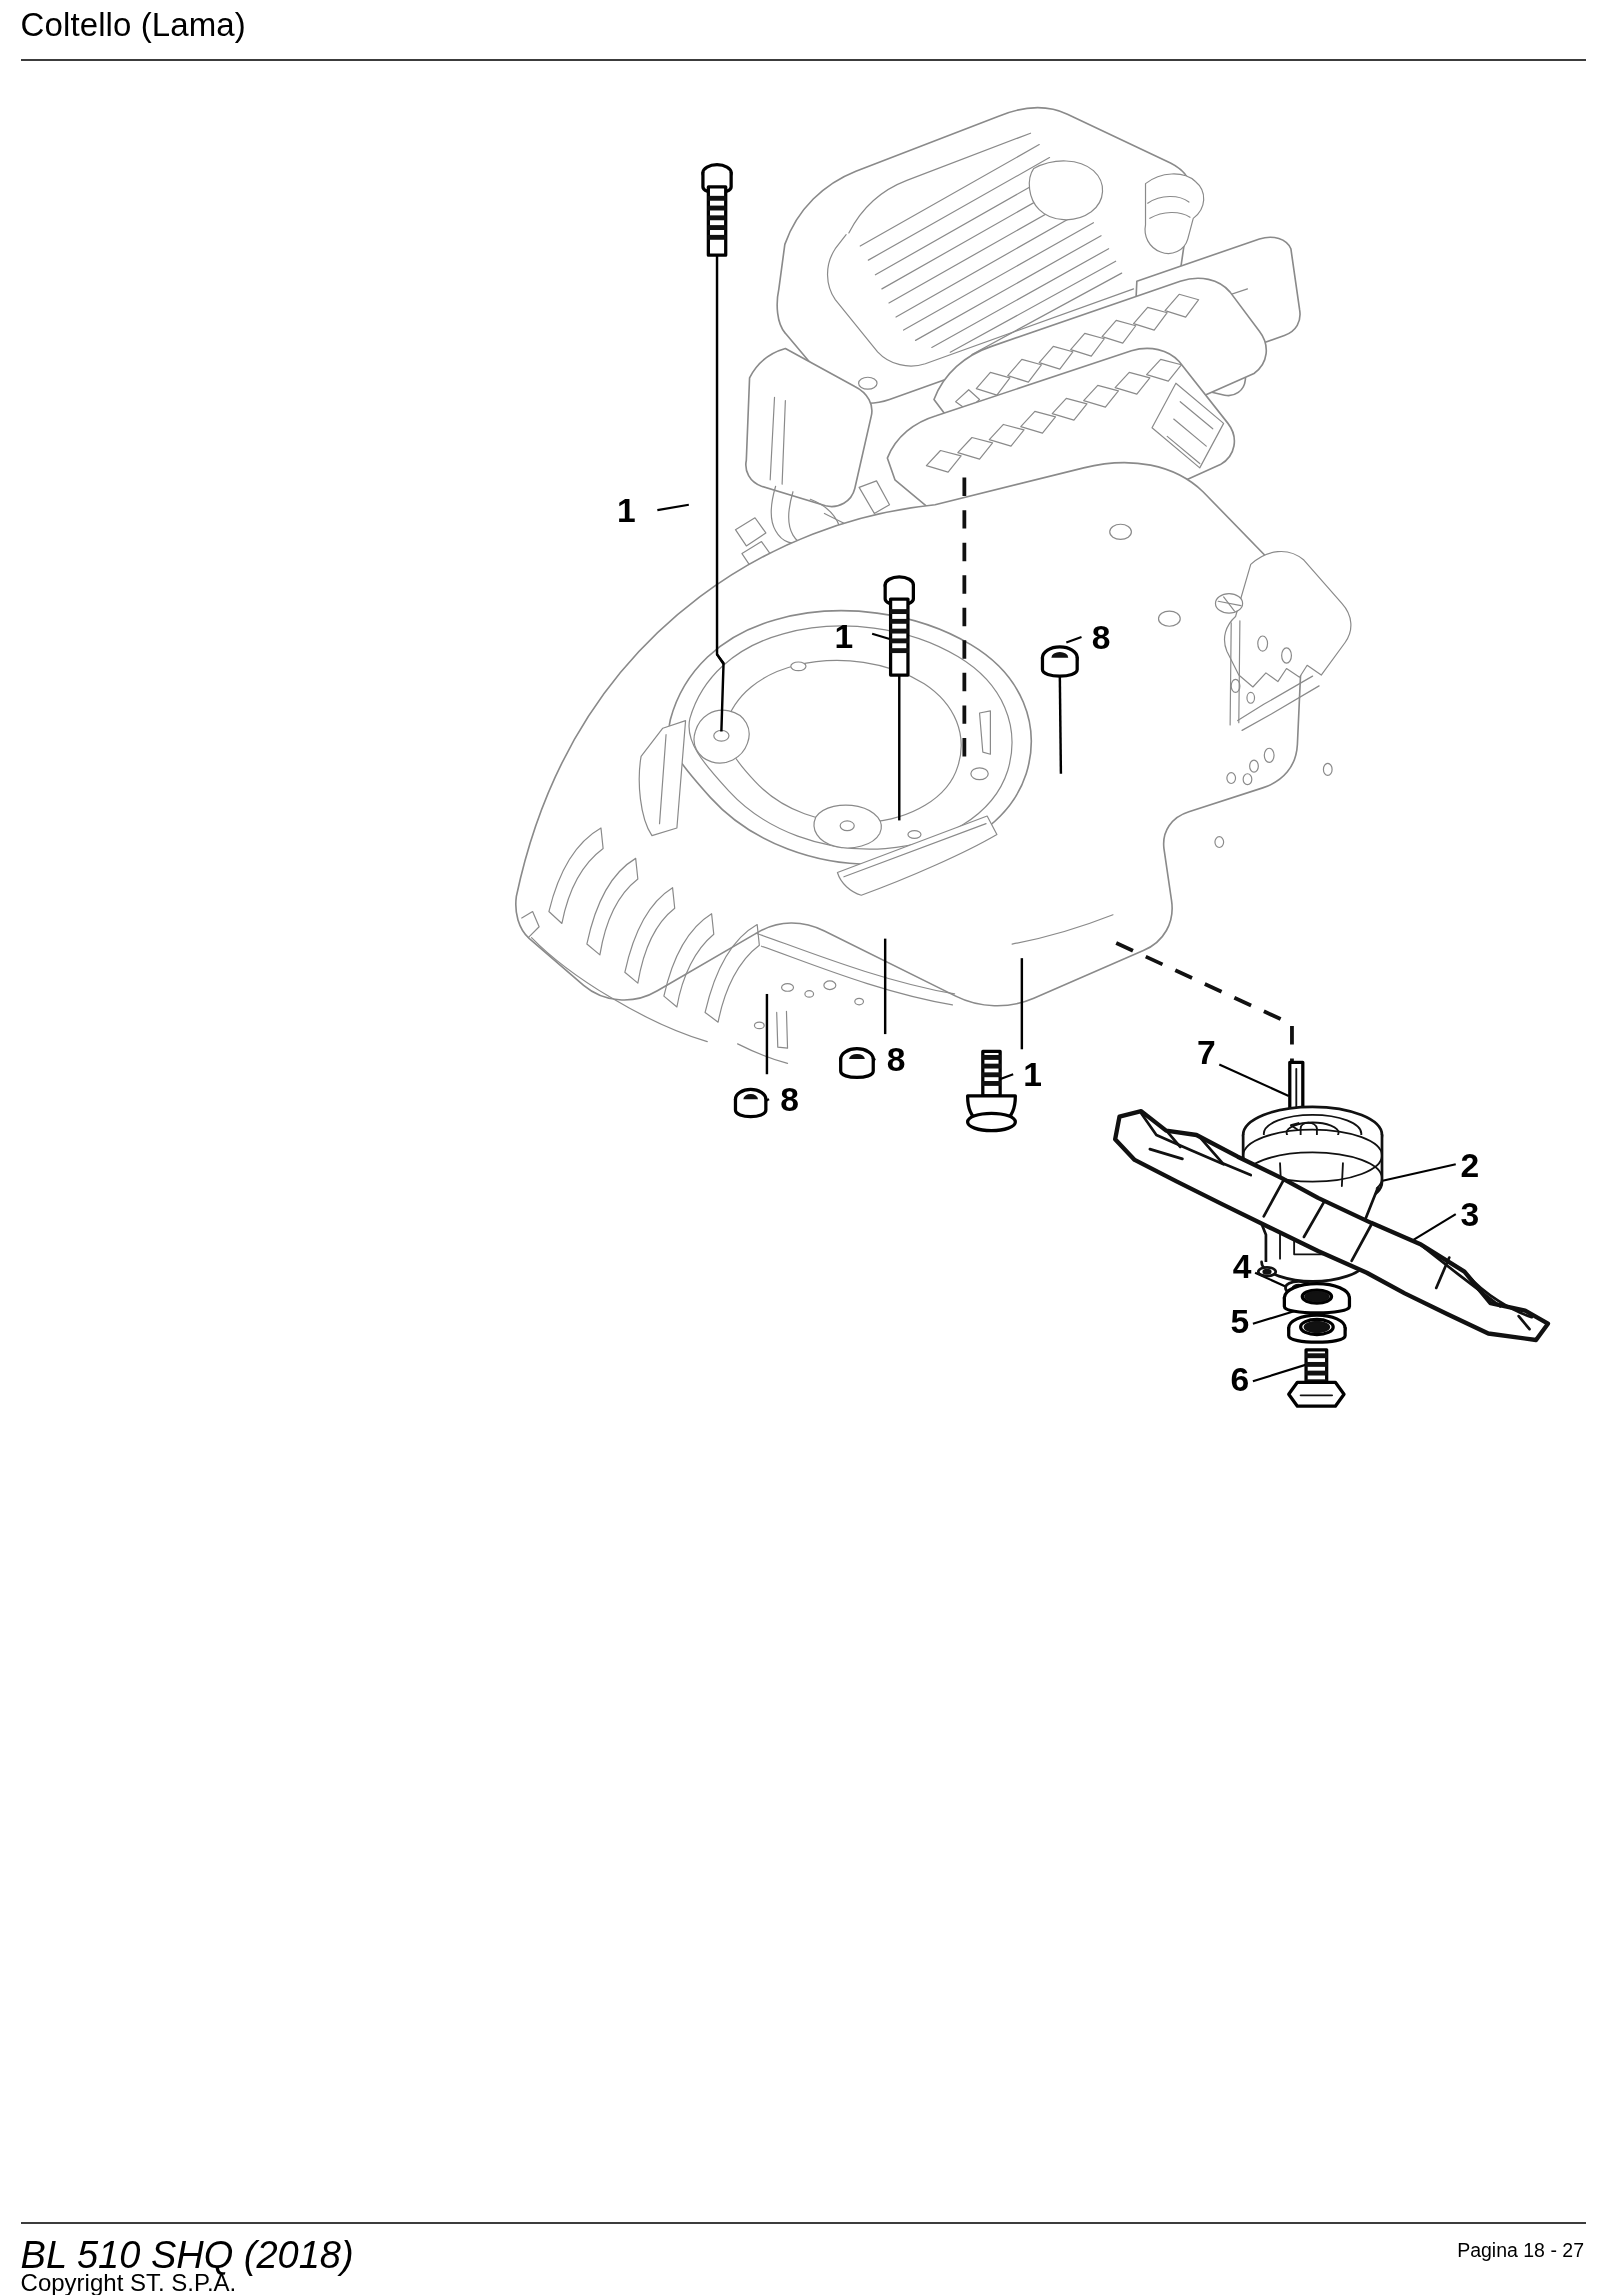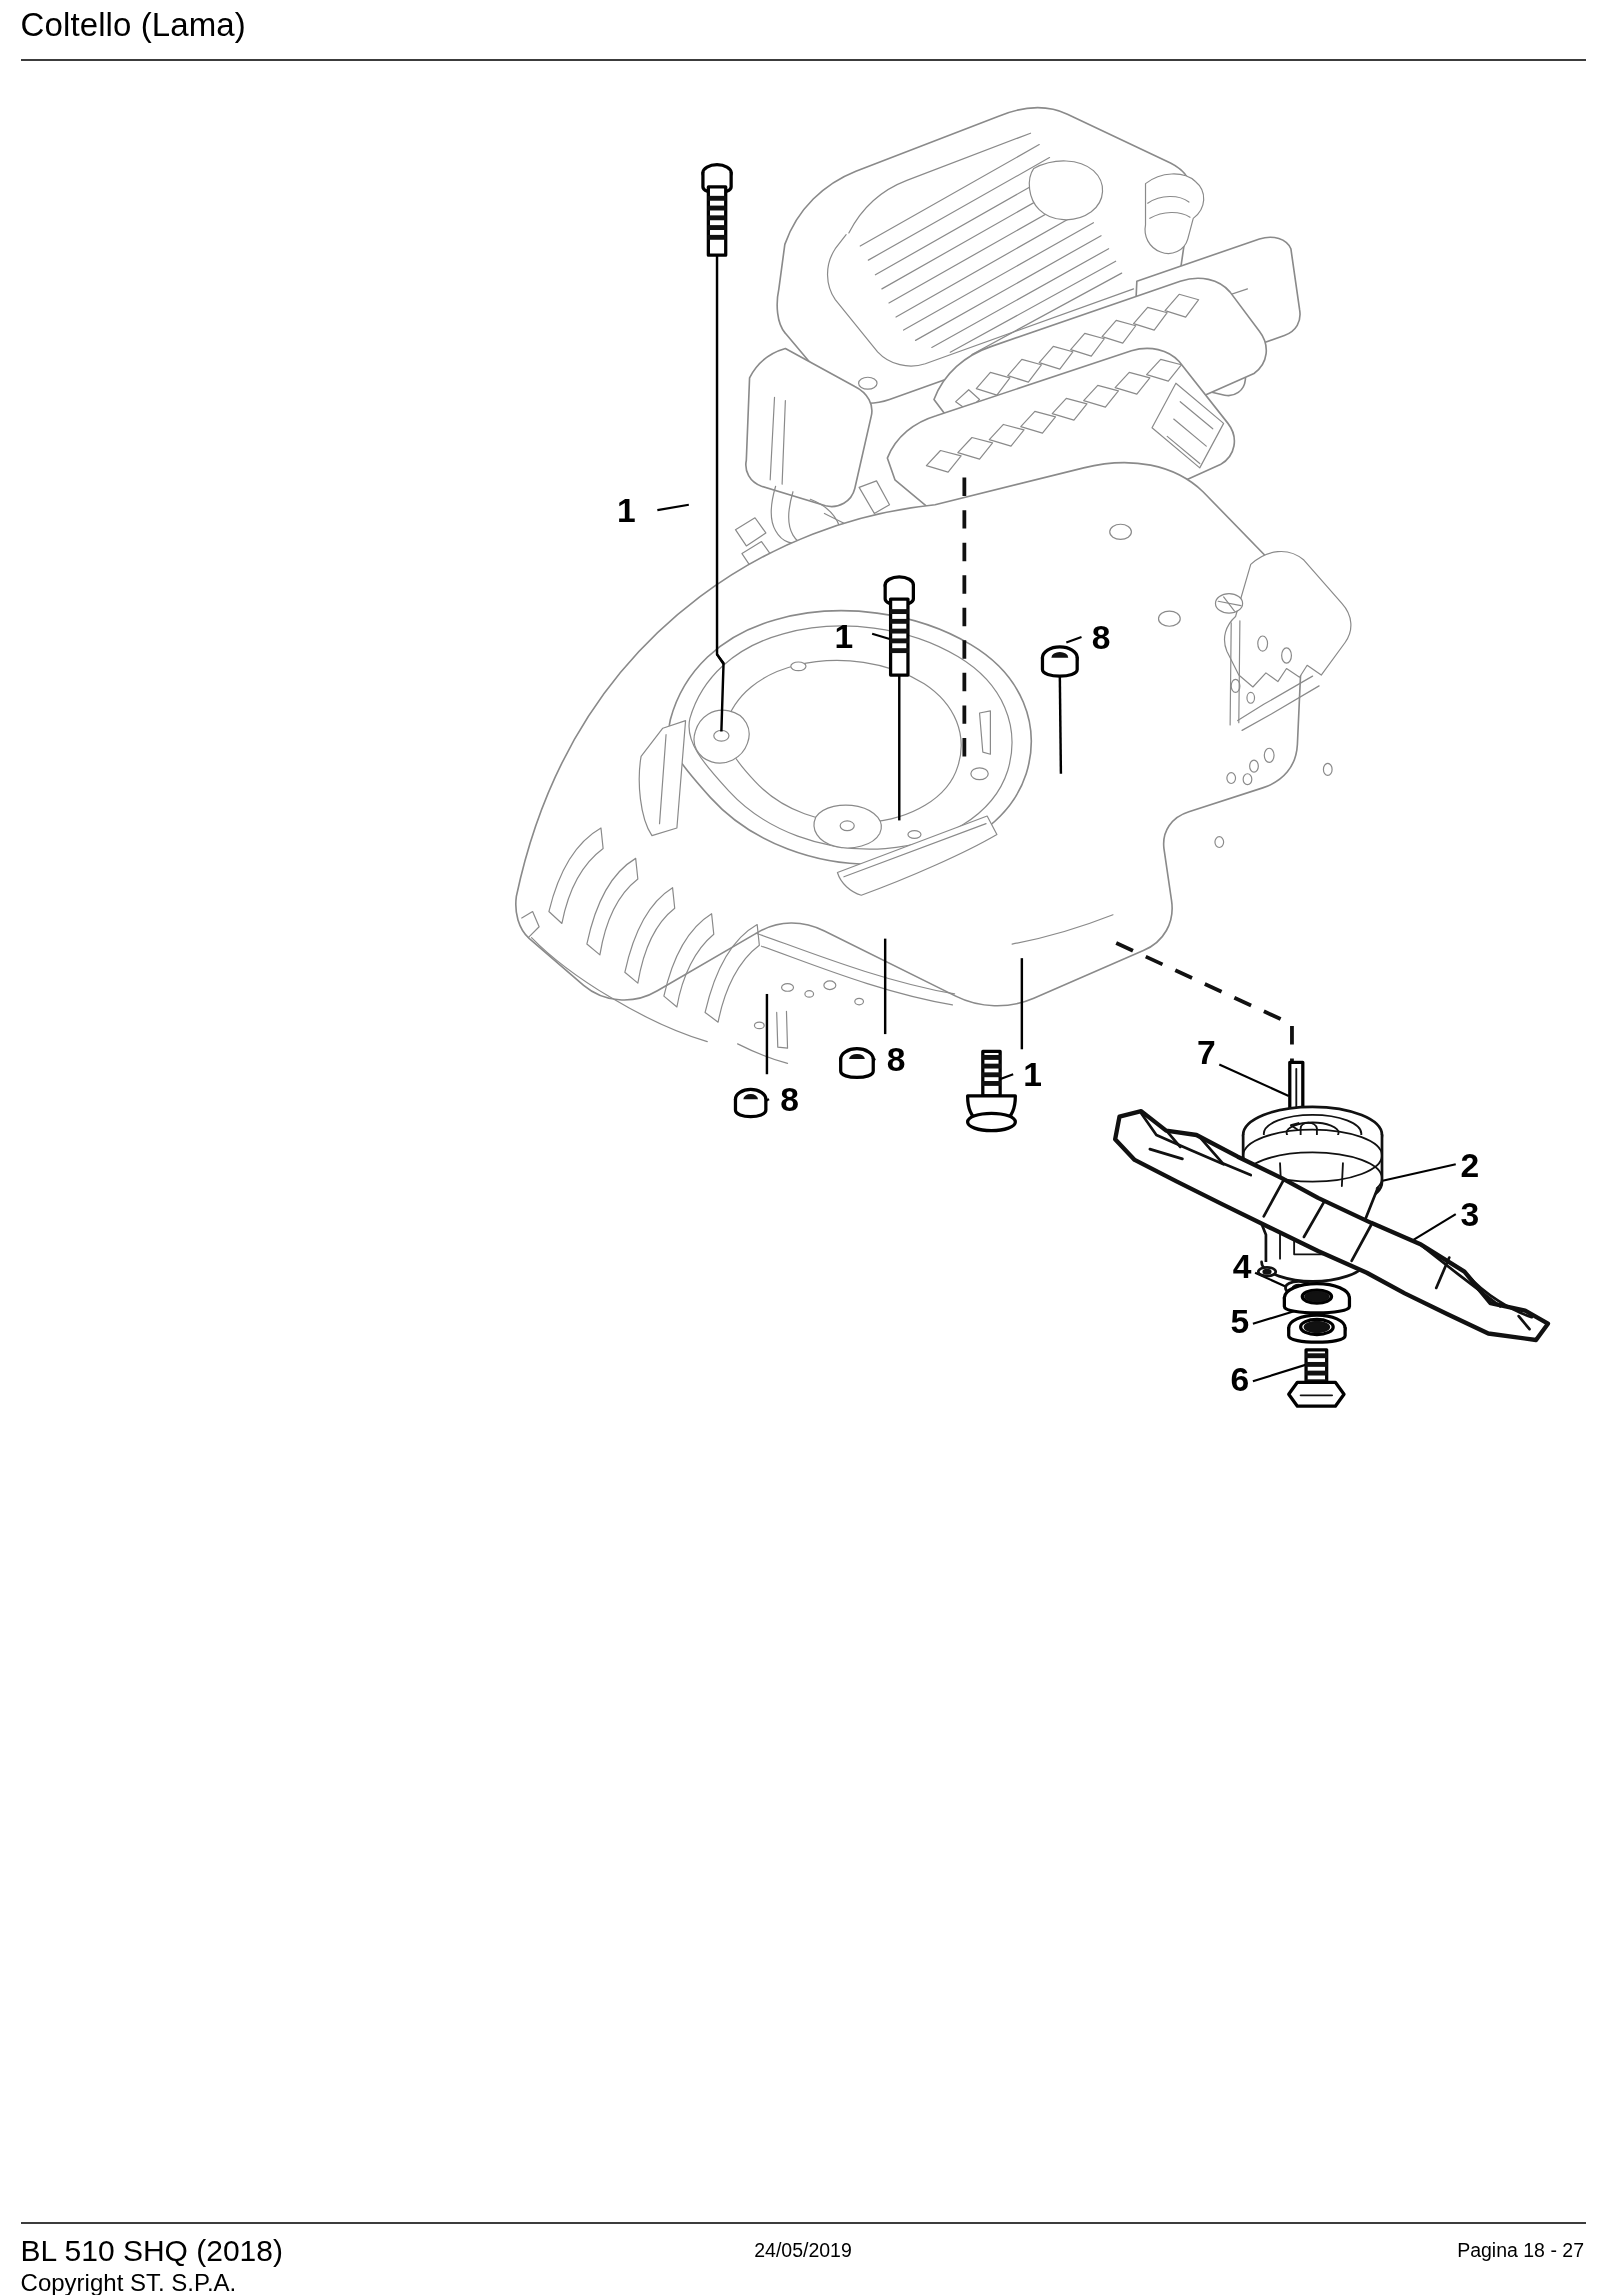--- a/index.html
+++ b/index.html
@@ -22,21 +22,21 @@
     border-top:2.7px solid #3c3c3c;
   }
 
   
   #footer-rule{
     position:absolute;left:20.6px;top:2222px;width:1565px;height:0;
     border-top:2.7px solid #3c3c3c;
   }
   #footer-model{
     position:absolute;left:20.6px;top:2236px;
-    font-size:30px;line-height:1;white-space:nowrap;
+    font-size:38px;line-height:1;white-space:nowrap;font-style:italic;
   }
   #footer-copyright{
     position:absolute;left:20.6px;top:2271px;
     font-size:24px;line-height:1;white-space:nowrap;
   }
   #footer-date{
     position:absolute;left:0;top:2241px;width:1606px;
     text-align:center;font-size:19.5px;line-height:1;
   }
   #footer-page{
@@ -528,17 +528,16 @@
       <text class="callout" x="2286" y="2318" text-anchor="middle">5</text>
       <text class="callout" x="2286" y="2424" text-anchor="middle">6</text>
     </g>
 
   </svg>
   </div>
 
   <div id="footer-rule"></div>
   <div id="footer-model">BL 510 SHQ (2018)</div>
   <div id="footer-copyright">Copyright ST. S.P.A.</div>
-  <div id="footer-date">24/05/2019</div>
   <div id="footer-page">Pagina 18 - 27</div>
 
 </div>
 
 
 </body></html>

